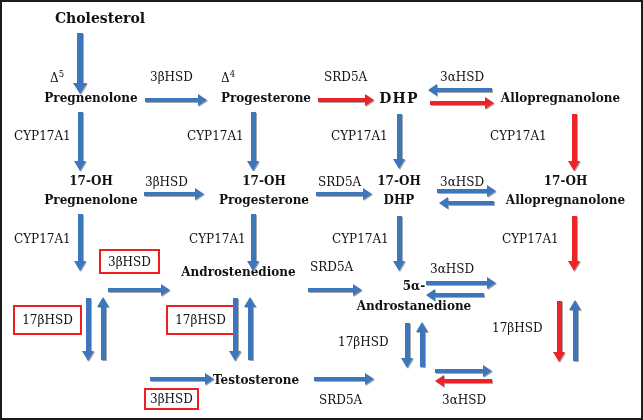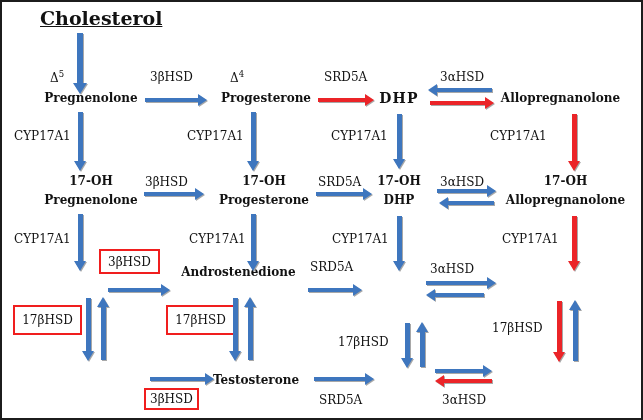--- a/index.html
+++ b/index.html
@@ -7,21 +7,21 @@
     --text:#121212; --background:#ffffff; --border:#1c1c1c; --arrow-shadow:#a8a8a8;
   }
   html,body{margin:0;padding:0;background:#fff;}
   #canvas{
     position:relative; width:643px; height:420px; background:var(--background);
     border:2px solid var(--border); box-sizing:border-box; overflow:hidden;
     font-family:"DejaVu Serif","Liberation Serif",serif; color:var(--text);
   }
   .node{position:absolute; font-weight:700; font-size:12px; text-align:center;
         line-height:19px; white-space:nowrap;}
-  .node.big{font-size:19px;text-decoration:underline;}
+  .node.big{font-size:14px;}
   .node.caps{font-size:14px; letter-spacing:1.2px;}
   .enzyme{position:absolute; font-weight:400; font-size:12px; white-space:nowrap;}
   .boxed{border:2px solid var(--box-border); text-align:center; box-sizing:border-box;}
   .enzyme sup{font-size:8.5px;}
   
   .ar{position:absolute; filter:drop-shadow(1.5px 1.7px 0px var(--arrow-shadow));}
   .ar.blue{--c:var(--arrow-blue); background:var(--c);}
   .ar.red{--c:var(--arrow-red); background:var(--c);}
   .right,.left{height:4px;}
   .down,.up{width:5px;}
@@ -38,21 +38,21 @@
 </style>
 </head>
 <body>
 
 <div id="canvas">
 
   <div class="node big" style="left:38px;top:7px;width:120px">Cholesterol</div>
 
   <div class="enzyme" style="left:48px;top:67px"><span>Δ</span><sup>5</sup></div>
   <div class="node" style="left:14px;top:87px;width:150px">Pregnenolone</div>
-  <div class="enzyme" style="left:228px;top:67px"><span>Δ</span><sup>4</sup></div>
+  <div class="enzyme" style="left:219px;top:67px"><span>Δ</span><sup>4</sup></div>
   <div class="node" style="left:189px;top:87px;width:150px">Progesterone</div>
   <div class="node caps" style="left:352px;top:87px;width:90px">DHP</div>
   <div class="node" style="left:480px;top:87px;width:157px">Allopregnanolone</div>
 
   <div class="enzyme" style="left:148px;top:68px">3βHSD</div>
   <div class="enzyme" style="left:322px;top:68px">SRD5A</div>
   <div class="enzyme" style="left:438px;top:68px">3αHSD</div>
 
   <div class="enzyme" style="left:12px;top:127px">CYP17A1</div>
   <div class="enzyme" style="left:185px;top:127px">CYP17A1</div>
@@ -79,20 +79,24 @@
   <div class="enzyme" style="left:143px;top:173px">3βHSD</div>
   <div class="enzyme" style="left:316px;top:173px">SRD5A</div>
   <div class="enzyme" style="left:438px;top:173px">3αHSD</div>
 
   <div class="enzyme" style="left:12px;top:230px">CYP17A1</div>
   <div class="enzyme" style="left:187px;top:230px">CYP17A1</div>
   <div class="enzyme" style="left:330px;top:230px">CYP17A1</div>
   <div class="enzyme" style="left:500px;top:230px">CYP17A1</div>
 
   <div class="node" style="left:161px;top:261px;width:151px">Androstenedione</div>
+  <div class="node" style="left:337px;top:274px;width:150px;line-height:20px">
+    <div>5α-</div>
+    <div>Androstanedione</div>
+  </div>
 
   <div class="enzyme boxed" style="left:97px;top:247px;width:61px;height:25px;line-height:22px">3βHSD</div>
   <div class="enzyme" style="left:308px;top:258px">SRD5A</div>
   <div class="enzyme" style="left:428px;top:260px">3αHSD</div>
 
   <div class="enzyme boxed" style="left:11px;top:303px;width:69px;height:30px;line-height:27px">17βHSD</div>
   <div class="enzyme boxed" style="left:164px;top:303px;width:69px;height:30px;line-height:27px">17βHSD</div>
   <div class="enzyme" style="left:336px;top:333px">17βHSD</div>
   <div class="enzyme" style="left:490px;top:319px">17βHSD</div>
 

